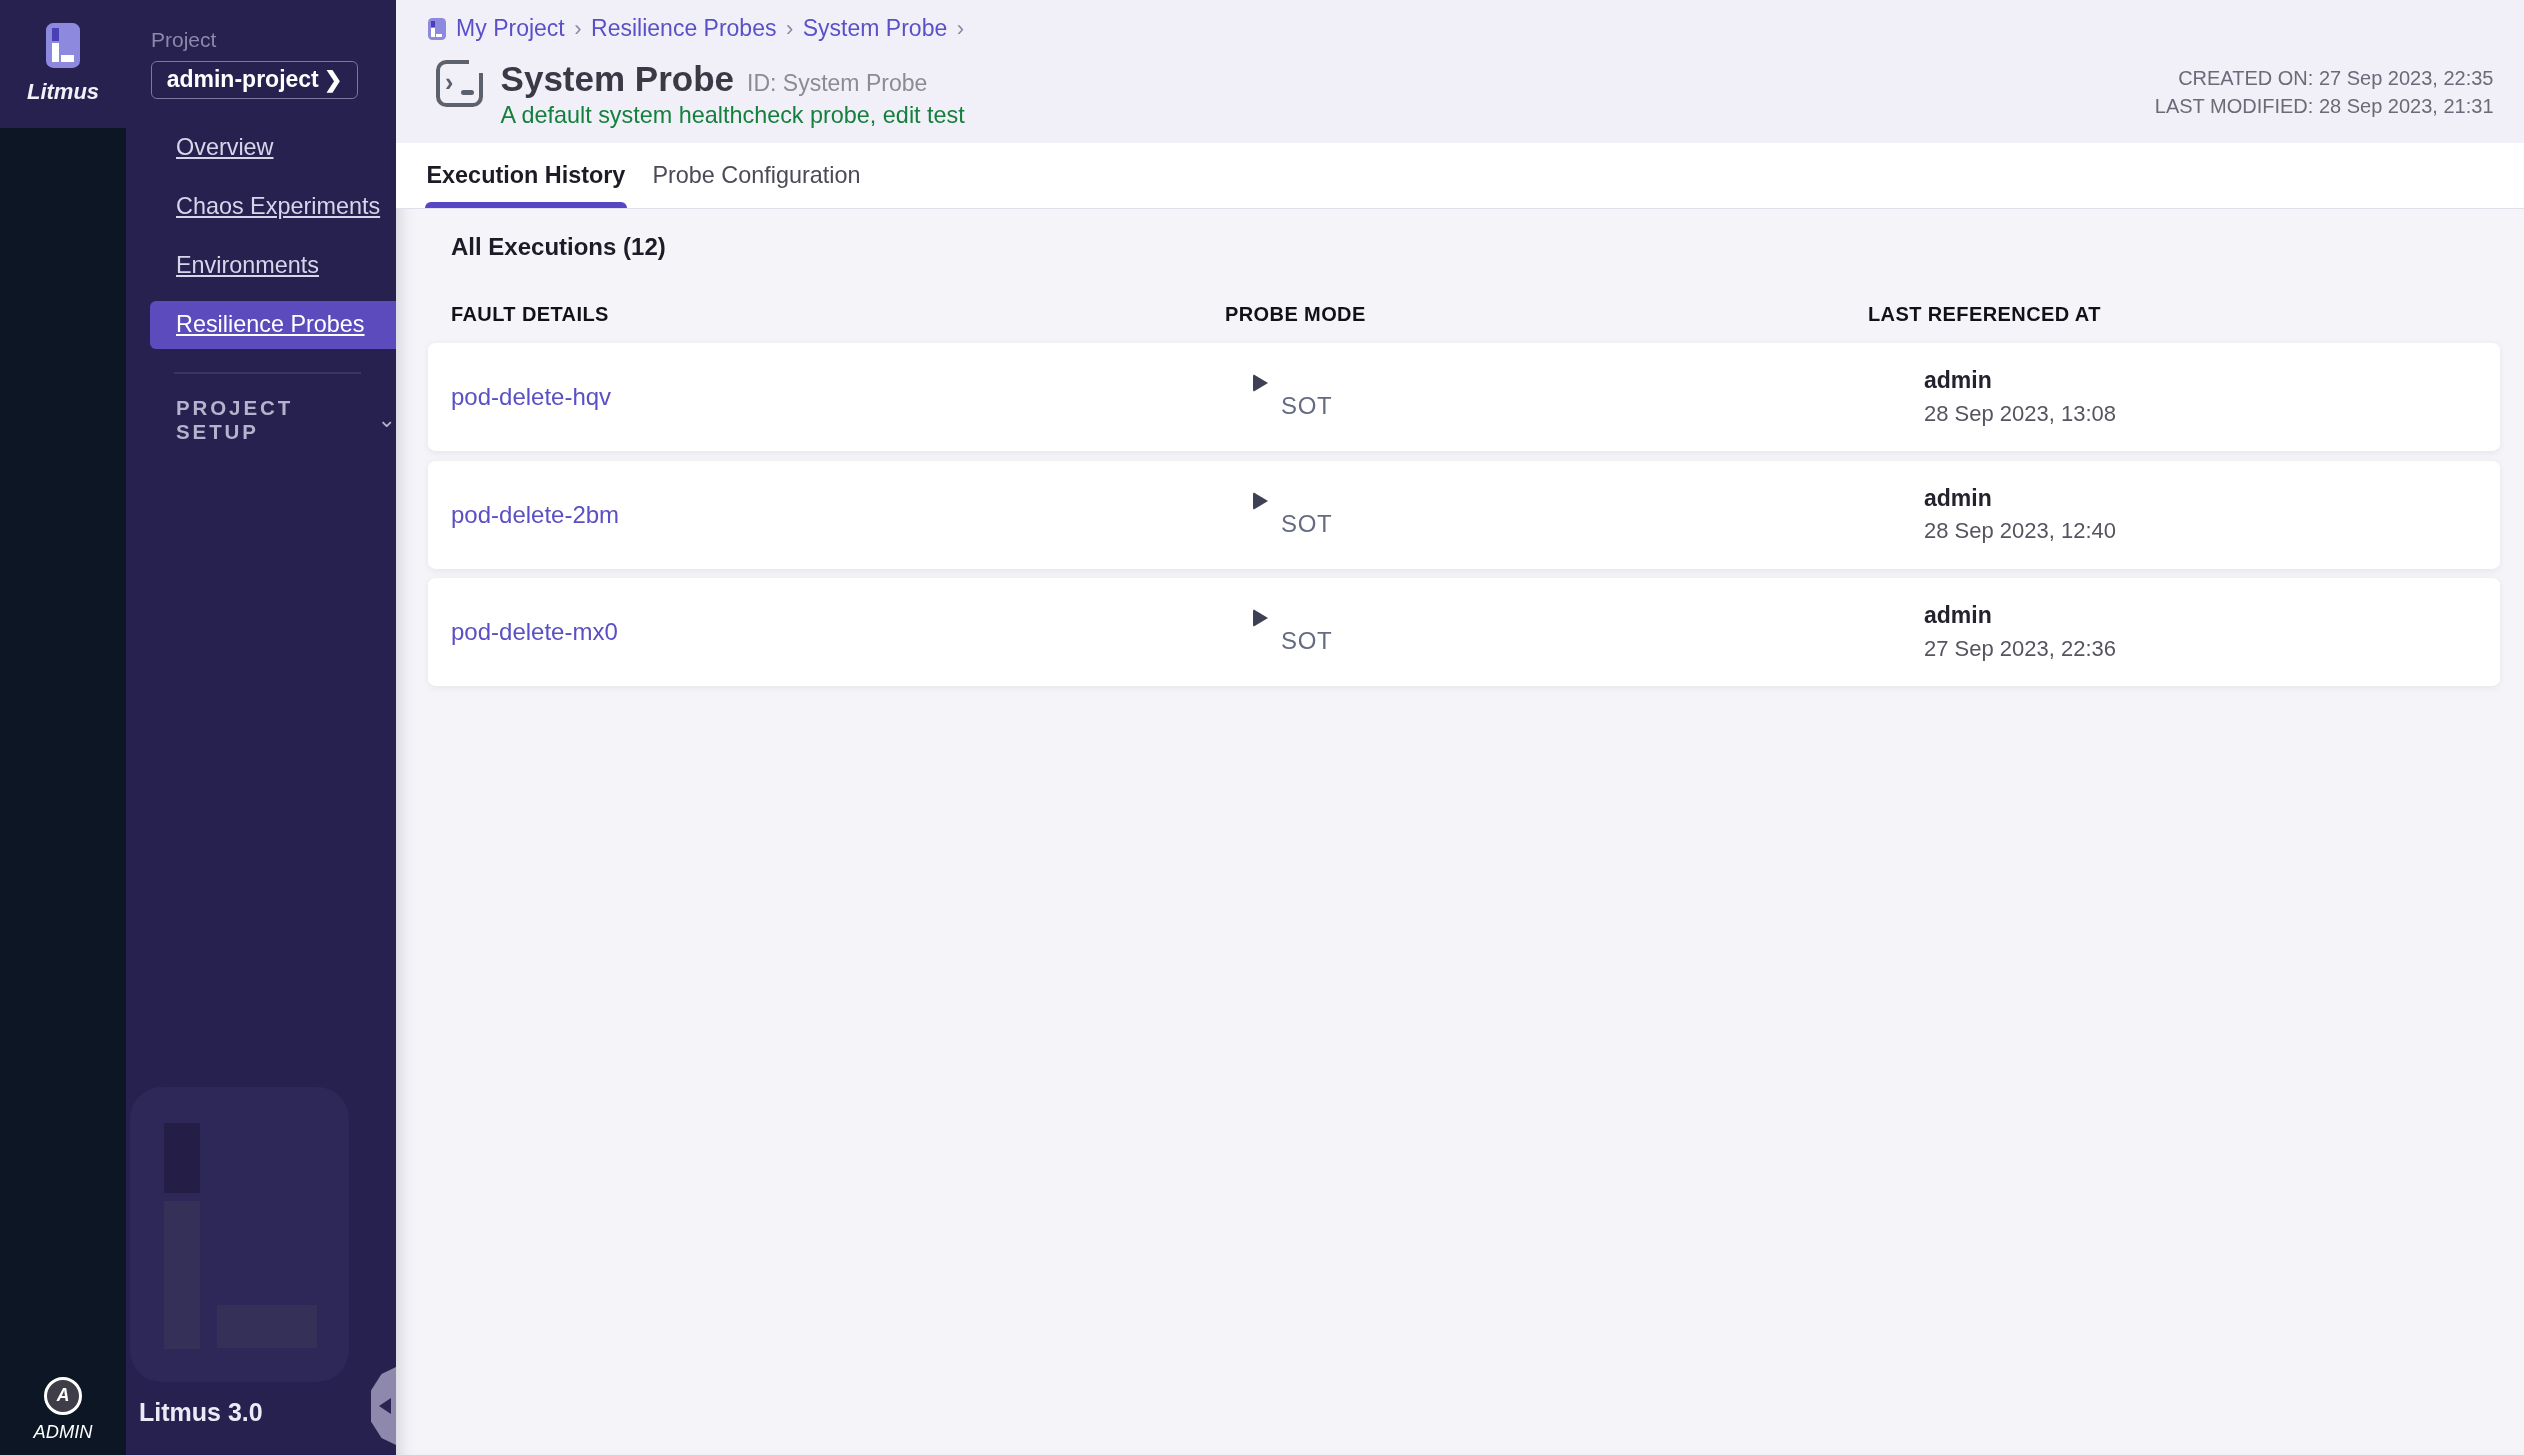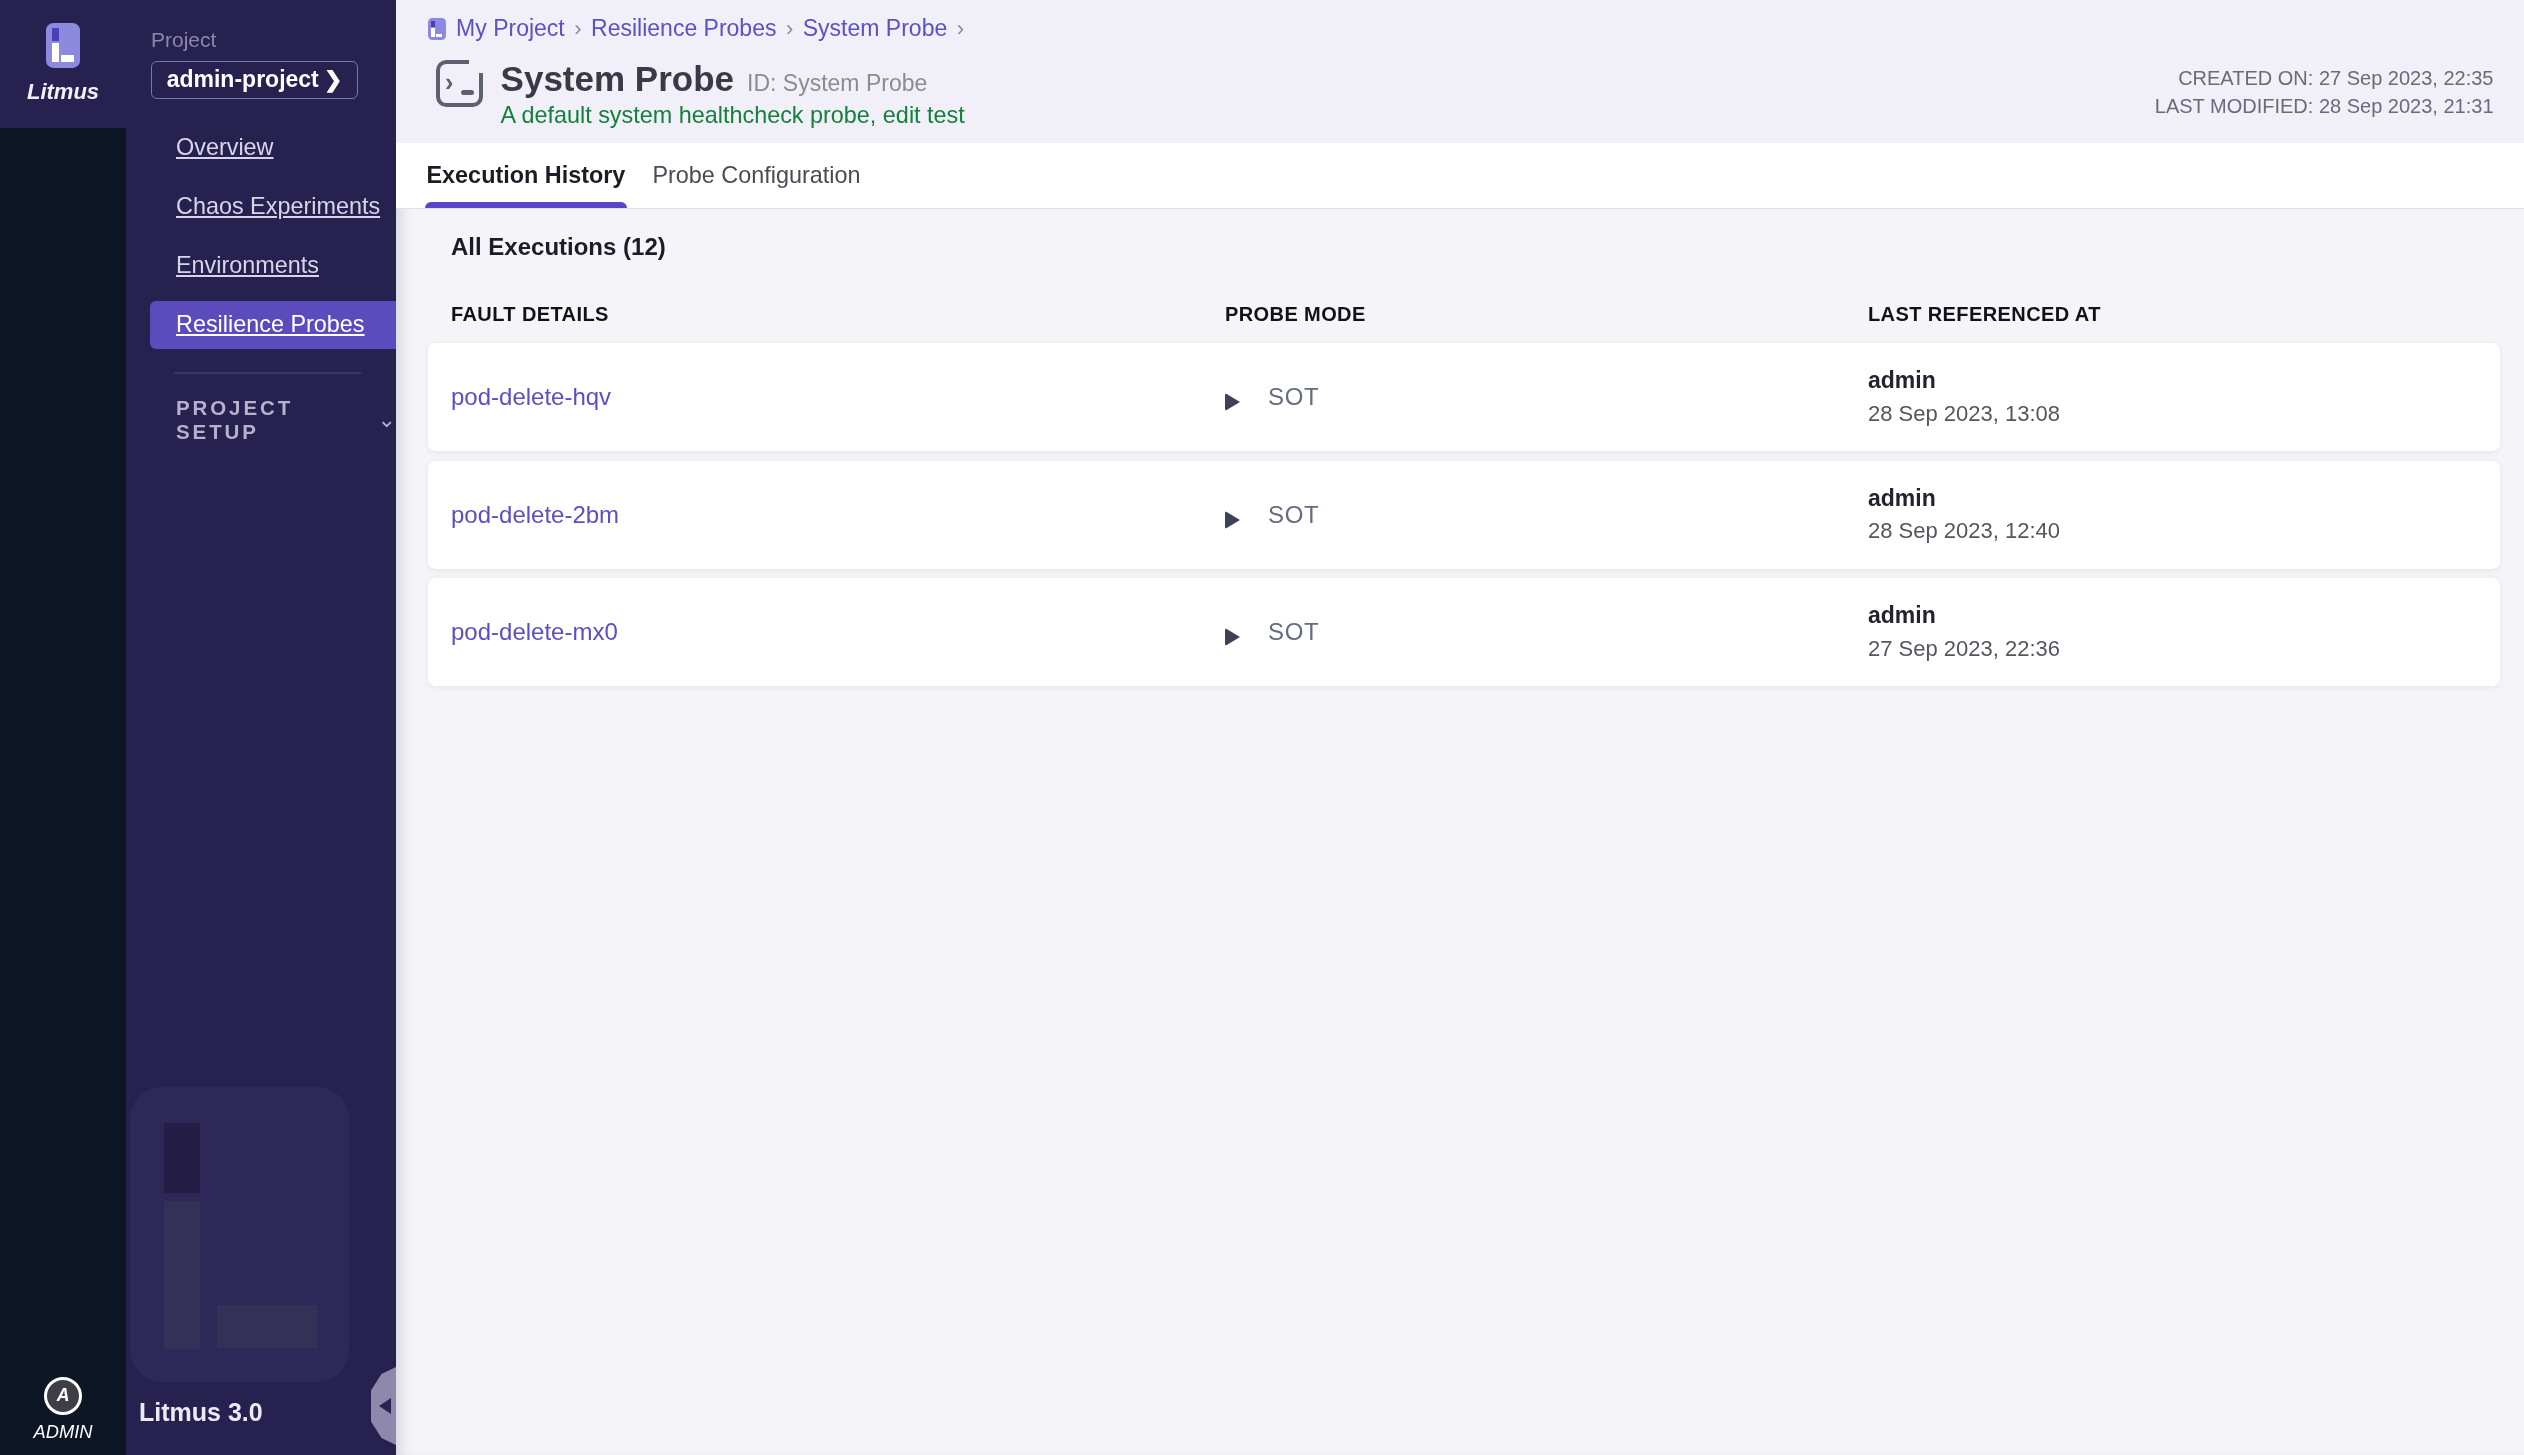--- a/index.html
+++ b/index.html
@@ -78,23 +78,23 @@
   .tab.active .tab-underline{display:block;position:absolute;left:0;right:0;bottom:0;height:5.9px;
           background:var(--underline);border-radius:5.9px 5.9px 0 0;}
 
   .content{flex:1;padding:23px 25px 0 32px;}
   .exec-title{margin-left:23px;font-size:24px;font-weight:700;color:#1c1b27;line-height:29px;}
   .tbl-head{display:grid;grid-template-columns:774px 643px 1fr;padding-left:23px;margin-top:41px;height:25px;align-items:center;}
   .tbl-head span{font-size:20px;font-weight:700;color:#121119;letter-spacing:0.4px;}
   .rows{margin-top:16px;}
   .row-card{display:grid;grid-template-columns:774px 643px 1fr;padding-left:23px;align-items:center;
           height:108px;background:var(--card);border-radius:7.3px;margin-bottom:9.5px;
-          box-shadow:0 1.5px 5.9px rgba(40,41,61,0.08);}
+          box-shadow:0 1.5px 5.9px rgba(40,41,61,0.08);gap:28px;}
   .fault-link{font-size:24px;color:#5a4fc5;cursor:pointer;}
-  .mode-cell{display:flex;align-items:flex-end;}
+  .mode-cell{display:flex;align-items:flex-start;flex-direction:column;}
   .play-tri{width:0;height:0;border-top:9.5px solid transparent;border-bottom:9.5px solid transparent;
           border-left:15.4px solid #3d4153;border-radius:2.2px;cursor:pointer;}
   .mode-label{font-size:24px;color:#656b80;letter-spacing:0.7px;margin-left:28px;}
   .ref-user{font-size:23px;font-weight:700;color:#23222e;line-height:28px;}
   .ref-time{font-size:22px;color:#56555f;line-height:29px;margin-top:4.4px;}
 </style>
 </head>
 <body>
 
 <div class="rail">

